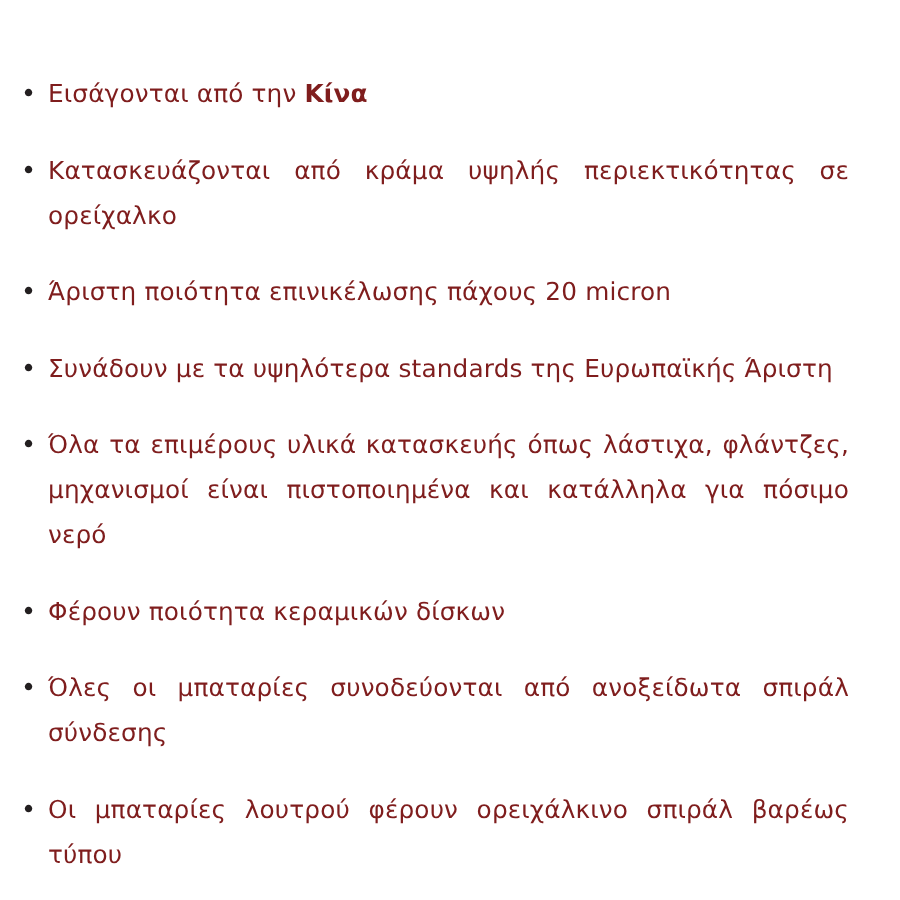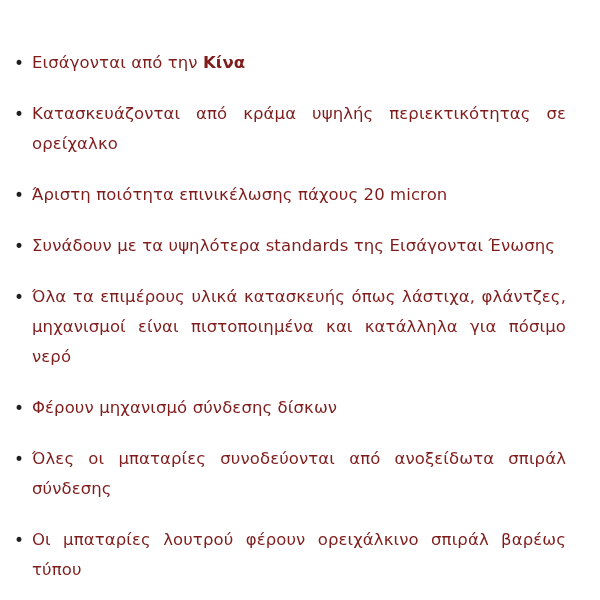--- a/index.html
+++ b/index.html
@@ -66,29 +66,29 @@
       <li class="bullet-item">
         <span class="bullet-marker">•</span>
         <span class="bullet-text"><span>Κατασκευάζονται από κράμα υψηλής περιεκτικότητας σε ορείχαλκο</span></span>
       </li>
       <li class="bullet-item">
         <span class="bullet-marker">•</span>
         <span class="bullet-text"><span>Άριστη ποιότητα επινικέλωσης  πάχους 20 micron</span></span>
       </li>
       <li class="bullet-item">
         <span class="bullet-marker">•</span>
-        <span class="bullet-text"><span>Συνάδουν με τα υψηλότερα standards της Εισάγονται Ένωσης</span></span>
+        <span class="bullet-text"><span>Συνάδουν με τα υψηλότερα standards της Ευρωπαϊκής Άριστη</span></span>
       </li>
       <li class="bullet-item">
         <span class="bullet-marker">•</span>
         <span class="bullet-text"><span>Όλα τα επιμέρους υλικά κατασκευής όπως λάστιχα, φλάντζες, μηχανισμοί είναι πιστοποιημένα και κατάλληλα για πόσιμο νερό</span></span>
       </li>
       <li class="bullet-item">
         <span class="bullet-marker">•</span>
-        <span class="bullet-text"><span>Φέρουν μηχανισμό σύνδεσης δίσκων</span></span>
+        <span class="bullet-text"><span>Φέρουν ποιότητα κεραμικών δίσκων</span></span>
       </li>
       <li class="bullet-item">
         <span class="bullet-marker">•</span>
         <span class="bullet-text"><span>Όλες οι μπαταρίες συνοδεύονται από ανοξείδωτα σπιράλ σύνδεσης</span></span>
       </li>
       <li class="bullet-item">
         <span class="bullet-marker">•</span>
         <span class="bullet-text"><span>Οι μπαταρίες λουτρού φέρουν ορειχάλκινο σπιράλ βαρέως τύπου</span></span>
       </li>
     </ul>

